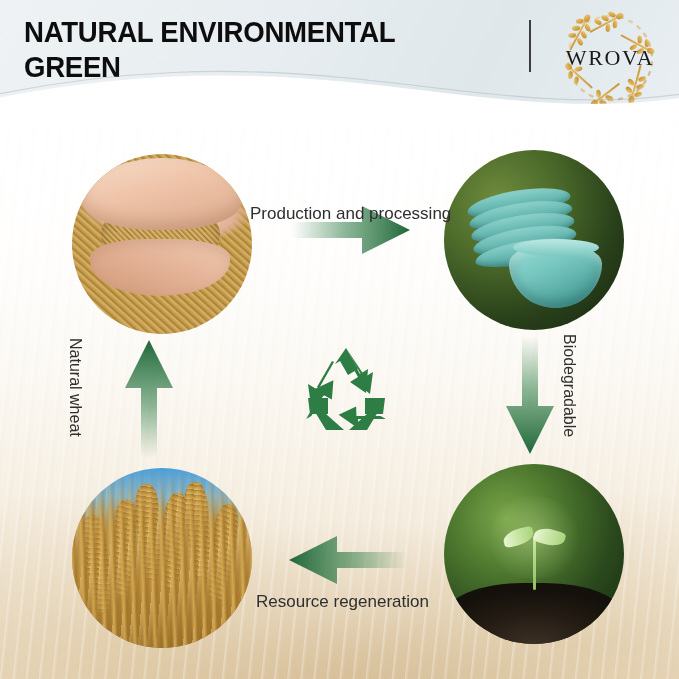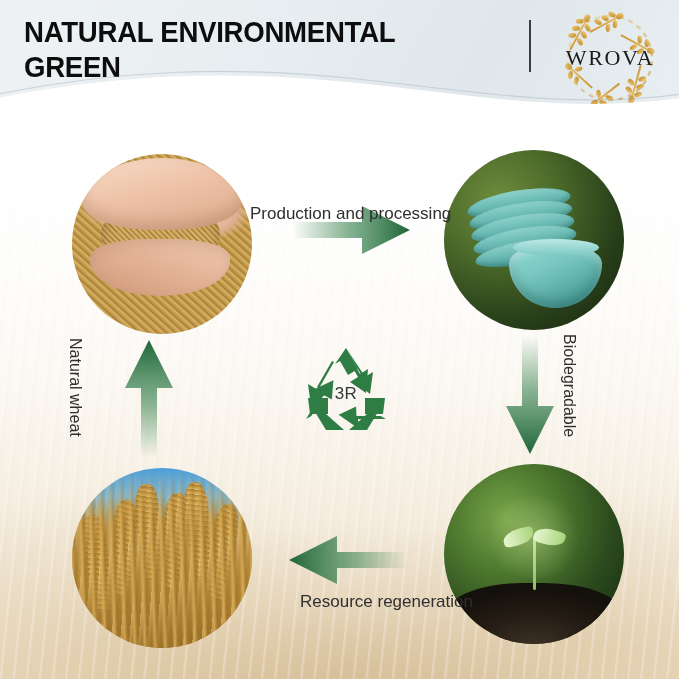--- a/index.html
+++ b/index.html
@@ -292,21 +292,20 @@
     white-space: nowrap;
   }
   .label-top {
     left: 250px; top: 172px;
     font-size: 17px;
     margin-top: 32px;
   }
   .label-bottom {
     left: 256px; top: 592px;
     font-size: 17px;
-    padding-left: 44px;
   }
   .label-left {
     left: 84px; top: 338px;
     font-size: 16px;
     transform: rotate(90deg);
     transform-origin: left top;
   }
   .label-right {
     left: 578px; top: 334px;
     font-size: 16px;
@@ -512,21 +511,20 @@
       <g fill="#2e7d45" transform="rotate(120 50 52)">
         <path d="M50,6 L64,30 L72,25 L70,49 L54,38 L62,33 L50,12 Z"></path>
       </g>
       <g fill="#2e7d45" transform="rotate(240 50 52)">
         <path d="M50,6 L64,30 L72,25 L70,49 L54,38 L62,33 L50,12 Z"></path>
       </g>
       <g fill="#2e7d45">
         <path d="M24,36 L46,34 L40,24 L18,30 L6,54 L18,56 Z" opacity="0"></path>
       </g>
     </svg>
-    <div class="recycle-text">3R</div>
   </div>
 
   <div class="label label-top">Production and processing</div>
 
   <div class="label label-right">Biodegradable</div>
 
   <div class="label label-bottom">Resource regeneration</div>
 
   <div class="label label-left">Natural wheat</div>
 

